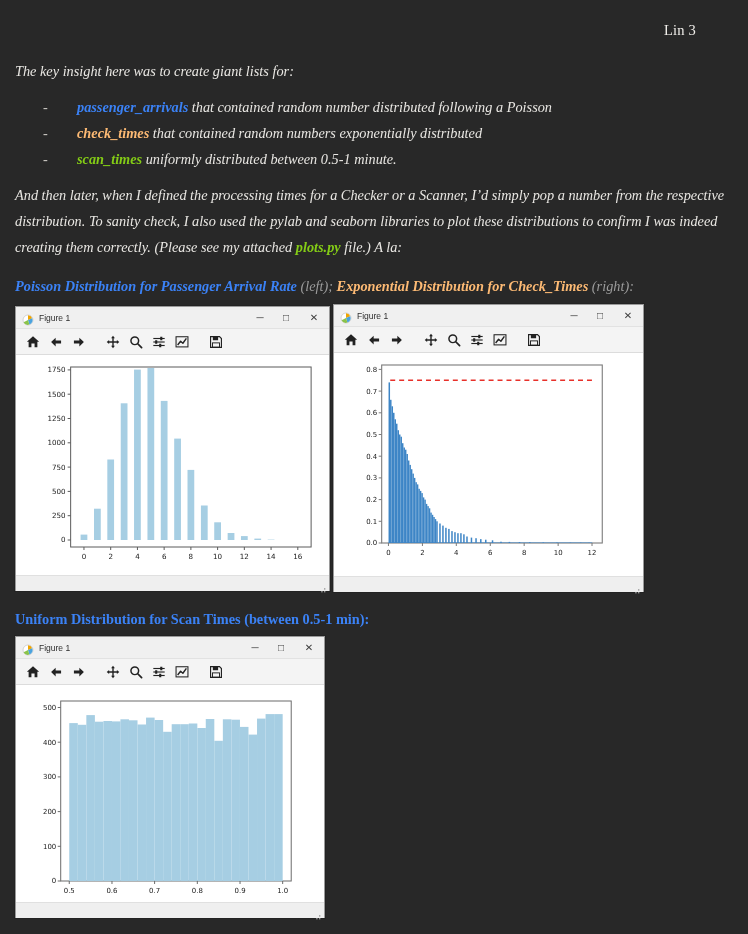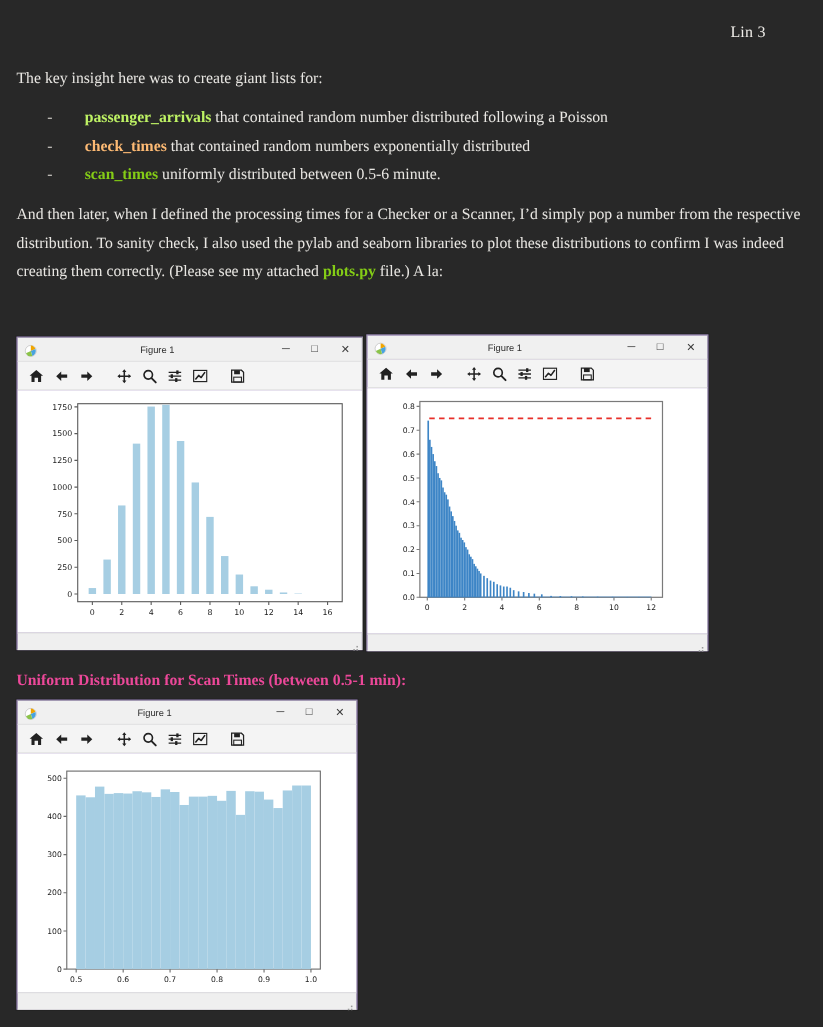--- a/index.html
+++ b/index.html
@@ -21,21 +21,21 @@
   
   .doc-header {
     position: absolute;
     top: 22px; right: 24px;
     font-size: 14.5px;
     color: #f0eeea;
     letter-spacing: .2px;
   }
 
   
-  .content { position: absolute; left: 15px; top: 58px; width: 718px; }
+  .content { position: absolute; left: 15px; top: 58px; width: 718px; font-style: italic; }
   .para {
     font-size: 14.3px;
     line-height: 26px;
     color: #e9e7e3;
     margin: 0 0 4px 0;
     text-align: left;
   }
 
   ul.bullets { list-style: none; margin: 10px 0 10px 0; padding: 0; }
   ul.bullets li {
@@ -44,35 +44,34 @@
     color: #e9e7e3;
     padding-left: 62px;
     position: relative;
     margin-bottom: 0px;
   }
   ul.bullets li .dash {
     position: absolute; left: 28px; top: 0;
     color: #c9c6c1;
   }
 
-  .kw-gold   { color: #bef264; font-weight: bold; }
+  .kw-gold   { color: #3b82f6; font-weight: bold; }
   .kw-blue   { color: #fdba74; font-weight: bold; }
   .kw-green  { color: #84cc16; font-weight: bold; }
   .kw-gray   { color: #9b9b9b; }
   .caption   { font-size: 14.3px; line-height: 24px; margin: 14px 0 8px 0; }
-  .cap-green { color: #ec4899; font-weight: bold; font-size: 14.3px; }
+  .cap-green { color: #3b82f6; font-weight: bold; font-size: 14.3px; }
 
   
   .mpl-window {
     position: absolute;
-    background: #4c1d95;
+    background: #a16207;
     border: 1px solid #9a9a9a;
     box-shadow: 0 0 0 1px rgba(0,0,0,.12);
     font-family: "Liberation Sans", sans-serif;
-    text-align: center;
   }
   .mpl-titlebar {
     height: 22px;
     background: #f0f0f0;
     border-bottom: 1px solid #e2e2e2;
     display: flex; align-items: center;
     padding: 0 0 0 6px;
   }
   .mpl-appicon {
     width: 12px; height: 12px; margin-right: 5px;
@@ -134,26 +133,27 @@
       <li>
         <span class="dash">-</span>
         <span class="kw-gold">passenger_arrivals</span><span> that contained random number distributed following a Poisson</span>
       </li>
       <li>
         <span class="dash">-</span>
         <span class="kw-blue">check_times</span><span> that contained random numbers exponentially distributed</span>
       </li>
       <li>
         <span class="dash">-</span>
-        <span class="kw-green">scan_times</span><span> uniformly distributed between 0.5-6 minute.</span>
+        <span class="kw-green">scan_times</span><span> uniformly distributed between 0.5-1 minute.</span>
       </li>
     </ul>
 
     <p class="para"><span>And then later, when I defined the processing times for a Checker or a Scanner, I’d simply pop a number from the respective distribution. To sanity check, I also used the pylab and seaborn libraries to plot these distributions to confirm I was indeed creating them correctly.  (Please see my attached </span><span class="kw-green">plots.py</span><span> file.) A la:</span></p>
 
+    <p class="para caption"><span class="kw-gold">Poisson Distribution</span><span class="kw-gold"> for </span><span class="kw-gold">Passenger Arrival Rate</span><span class="kw-gray"> (left); </span><span class="kw-blue">Exponential Distribution for Check_Times</span><span class="kw-gray"> (right):</span></p>
   </div>
 
   <div class="mpl-window" style="left:15px; top:306px; width:315px; height:285px;">
     <div class="mpl-titlebar">
       <span class="mpl-appicon">
         <svg viewBox="0 0 12 12" width="12" height="12">
           <circle cx="6" cy="6" r="5" fill="#ffffff" stroke="#bbb" stroke-width=".6"></circle>
           <path d="M6 6 L6 1.2 A4.8 4.8 0 0 1 10.2 4.2 Z" fill="#f0a500"></path>
           <path d="M6 6 L10.2 4.2 A4.8 4.8 0 0 1 7.4 10.6 Z" fill="#4aa3df"></path>
           <path d="M6 6 L7.4 10.6 A4.8 4.8 0 0 1 1.6 8.2 Z" fill="#8bc34a"></path>

